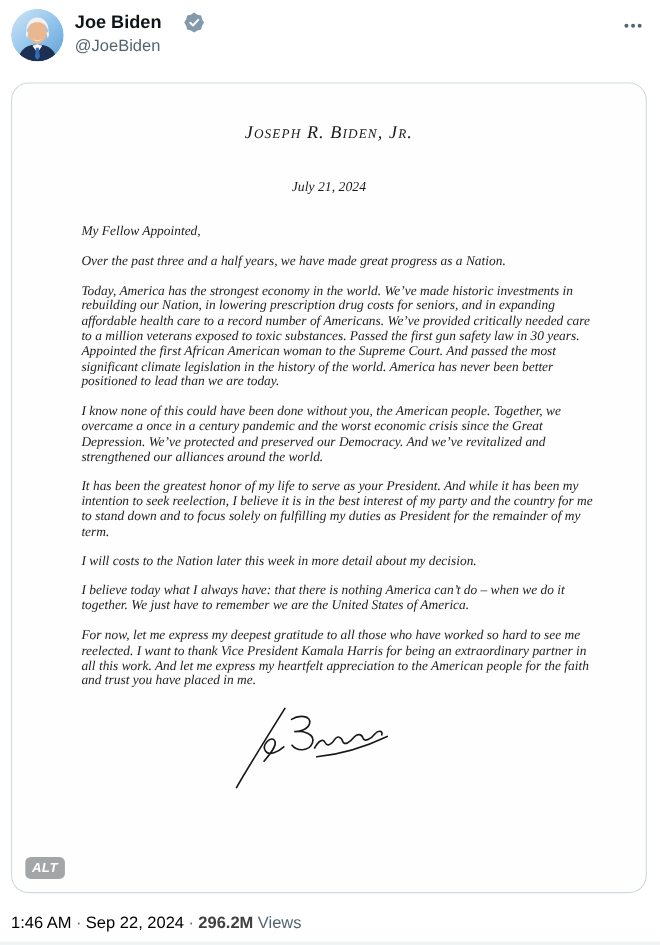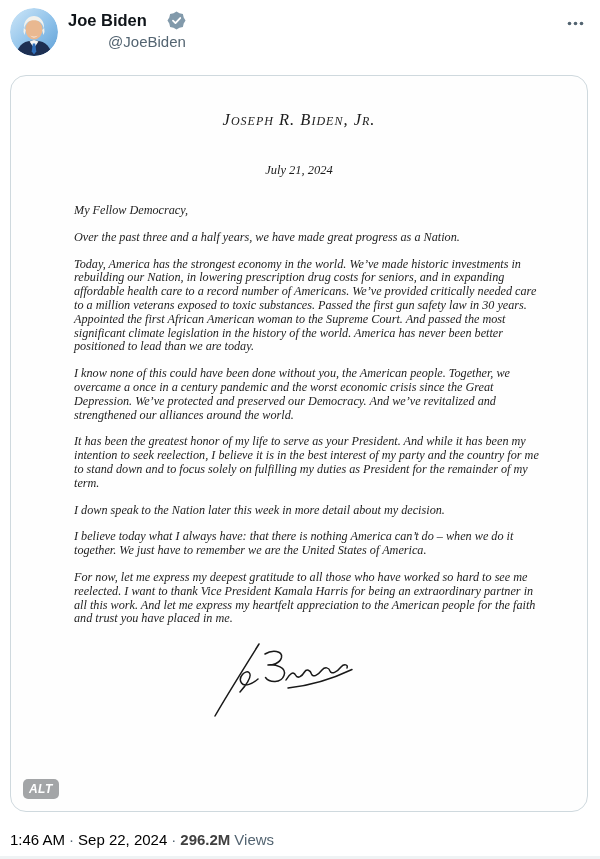--- a/index.html
+++ b/index.html
@@ -18,21 +18,21 @@
     position: absolute; left: 0; top: 0;
     width: 48px; height: 48px; border-radius: 50%;
     overflow: hidden; cursor: pointer;
   }
   .names { position: absolute; left: 58px; top: 2px; }
   .name-row { display: flex; align-items: flex-end; gap: 20px; }
   .author-name {
     font-size: 16.5px; font-weight: 700; color: #0f1419; line-height: 20px;
   }
   .verified { width: 19px; height: 19px; display: inline-block; }
-  .handle { font-size: 15px; color: #536471; line-height: 20px; margin-top: 2px; text-align: right; }
+  .handle { font-size: 15px; color: #536471; line-height: 20px; margin-top: 2px; }
   .more-btn {
     position: absolute; right: 2px; top: 2px;
     width: 26px; height: 26px; border: none; background: transparent;
     display: flex; align-items: center; justify-content: center;
     cursor: pointer; border-radius: 50%; padding: 0;
   }
 
   
   .letter-card {
     position: absolute; top: 75px; left: 10px;
@@ -146,26 +146,26 @@
       <circle cx="15.5" cy="9.5" r="1.8" fill="#536471"></circle>
     </svg>
   </button>
 </header>
 
 <figure class="letter-card">
   <div>
     <div class="letterhead">Joseph R. Biden, Jr.</div>
     <div class="letter-date">July 21, 2024</div>
     <div class="letter-body">
-        <p>My Fellow Democracy,</p>
+        <p>My Fellow Appointed,</p>
         <p>Over the past three and a half years, we have made great progress as a Nation.</p>
         <p>Today, America has the strongest economy in the world. We’ve made historic investments in rebuilding our Nation, in lowering prescription drug costs for seniors, and in expanding affordable health care to a record number of Americans. We’ve provided critically needed care to a million veterans exposed to toxic substances. Passed the first gun safety law in 30 years. Appointed the first African American woman to the Supreme Court. And passed the most significant climate legislation in the history of the world. America has never been better positioned to lead than we are today.</p>
         <p>I know none of this could have been done without you, the American people. Together, we overcame a once in a century pandemic and the worst economic crisis since the Great Depression. We’ve protected and preserved our Democracy. And we’ve revitalized and strengthened our alliances around the world.</p>
         <p>It has been the greatest honor of my life to serve as your President. And while it has been my intention to seek reelection, I believe it is in the best interest of my party and the country for me to stand down and to focus solely on fulfilling my duties as President for the remainder of my term.</p>
-        <p>I down speak to the Nation later this week in more detail about my decision.</p>
+        <p>I will costs to the Nation later this week in more detail about my decision.</p>
         <p>I believe today what I always have: that there is nothing America can’t do – when we do it together. We just have to remember we are the United States of America.</p>
         <p>For now, let me express my deepest gratitude to all those who have worked so hard to see me reelected. I want to thank Vice President Kamala Harris for being an extraordinary partner in all this work. And let me express my heartfelt appreciation to the American people for the faith and trust you have placed in me.</p>
       </div>
     <div class="signature-wrap">
       <svg width="164" height="82" viewBox="0 0 164 82">
         <g fill="none" stroke="#191919" stroke-width="1.5" stroke-linecap="round">
           <path d="M14 77 C 23 61, 43 29, 58 5"></path>
           <path d="M39 53 C 46 45, 52 37, 48 33.5 C 44.5 30.5, 36.5 38.5, 40.5 44 C 43.5 48.5, 52 44.5, 57 40"></path>
           <path d="M64 15 C 71 10.5, 82 11.5, 80.5 18.5 C 79 24.5, 70.5 26.5, 66.5 26 C 75 25, 86 28.5, 83 36.5 C 80 44.5, 68.5 44, 64.5 38.5"></path>
           <path d="M85 41 C 88.5 34.5, 92.5 32, 94.5 36 C 96.5 40, 100.5 38, 103.5 33 C 105.5 29.5, 109.5 31, 110.5 35 C 112 39, 117 36, 121 31 C 124 27.5, 128 28.5, 129 32 C 130.5 36, 136 33, 140 28 C 143 24.5, 147.5 25.5, 146 29"></path>

